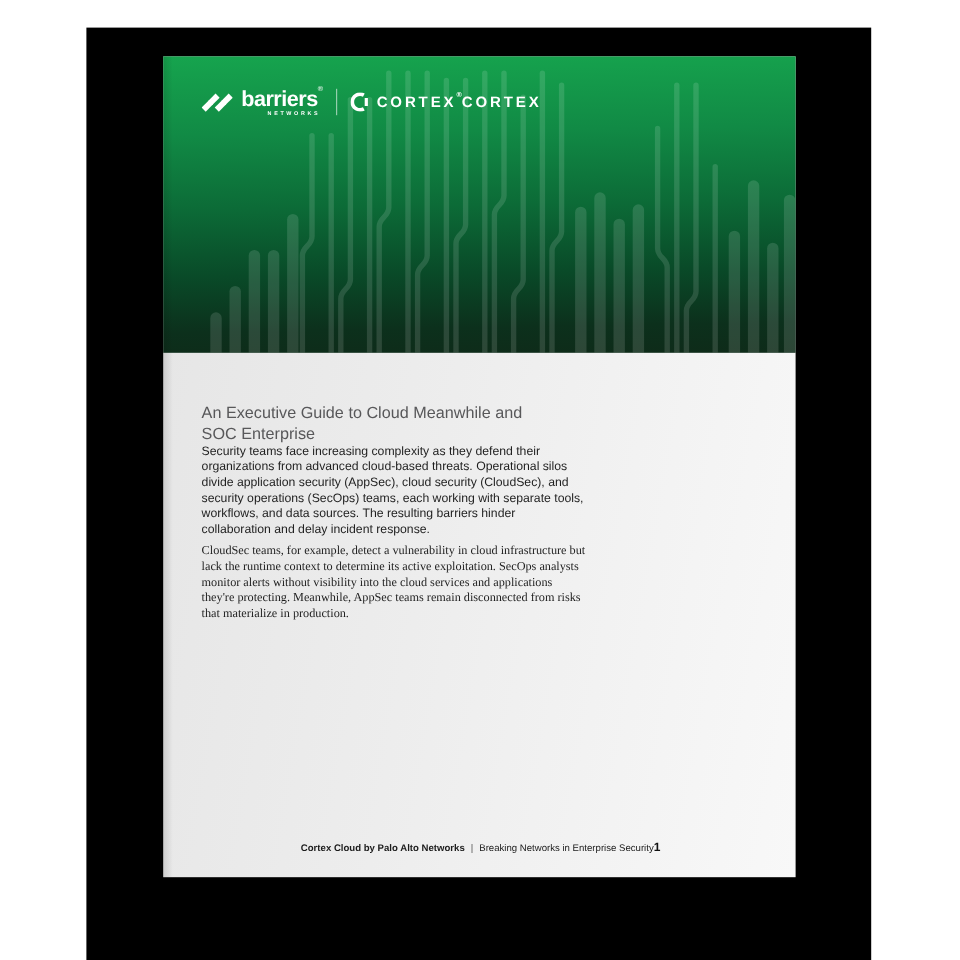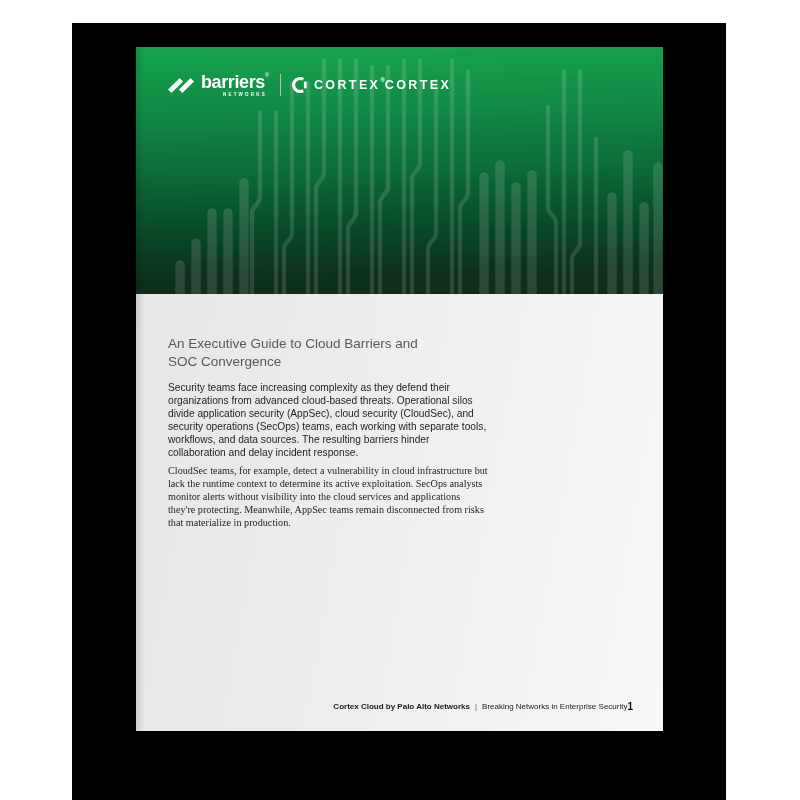--- a/index.html
+++ b/index.html
@@ -48,25 +48,25 @@
   }
   .cx-reg { font-size:6px; vertical-align:top; position:relative; top:-2px; letter-spacing:0; }
   .cover-body { position:absolute; left:32px; top:247px; width:340px; }
   .page-title {
     margin-top:41px; color:#141414; font-weight:bold;
     font-size:28px; line-height:35px; letter-spacing:-0.3px;
   }
   .page-subtitle {
     margin-top:9px; color:#58585a; font-size:13.5px; line-height:18px; font-weight:normal;
   }
-  .intro { margin-top:11px; width:321px; color:#1e1e1e; font-size:10.2px; line-height:12.9px; }
+  .intro { width:321px; color:#1e1e1e; font-size:10.2px; line-height:12.9px; }
   .intro + .intro { margin-top:6px;font-family:Liberation Serif, serif; }
   .page-footer {
     position:absolute; left:32px; right:30px; bottom:19px;
-    display:flex; align-items:center; justify-content:flex-end;
+    display:flex; align-items:center; justify-content:center;
   }
   .footer-left { display:flex; align-items:center; gap:5px; color:#1b1b1b; font-size:8px; }
   .footer-brand { font-weight:bold; }
   .footer-sep { color:#555; }
   .page-number { color:#111; font-size:10px; font-weight:bold; }
 </style>
 </head>
 <body>
 
 <div class="canvas">
@@ -140,22 +140,22 @@
           </svg>
           <div class="cx-text"><span>CORTEX</span><span class="cx-reg">®</span><span>CORTEX</span></div>
         </div>
       </div>
     </div>
 
     <div class="cover-body">
       <div class="page-title">
       </div>
       <div class="page-subtitle">
-        <div>An Executive Guide to Cloud Barriers and</div>
-        <div>SOC Convergence</div>
+        <div>An Executive Guide to Cloud Meanwhile and</div>
+        <div>SOC Enterprise</div>
       </div>
       <div class="intro">Security teams face increasing complexity as they defend their organizations from advanced cloud-based threats. Operational silos divide application security (AppSec), cloud security (CloudSec), and security operations (SecOps) teams, each working with separate tools, workflows, and data sources. The resulting barriers hinder collaboration and delay incident response.</div>
       <div class="intro">CloudSec teams, for example, detect a vulnerability in cloud infrastructure but lack the runtime context to determine its active exploitation. SecOps analysts monitor alerts without visibility into the cloud services and applications they're protecting. Meanwhile, AppSec teams remain disconnected from risks that materialize in production.</div>
     </div>
 
     <div class="page-footer">
       <div class="footer-left">
         <span class="footer-brand">Cortex Cloud by Palo Alto Networks</span>
         <span class="footer-sep">|</span>
         <span class="footer-doc-title">Breaking Networks in Enterprise Security</span>

